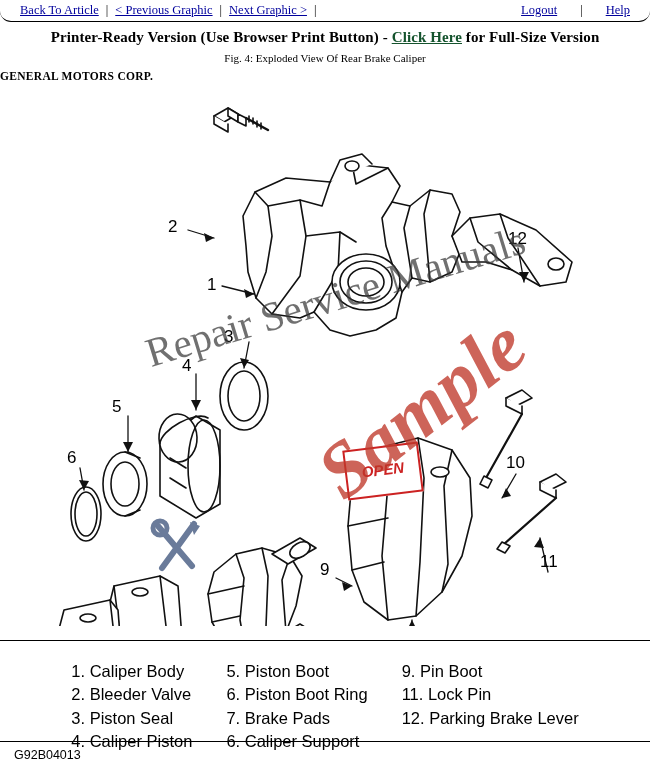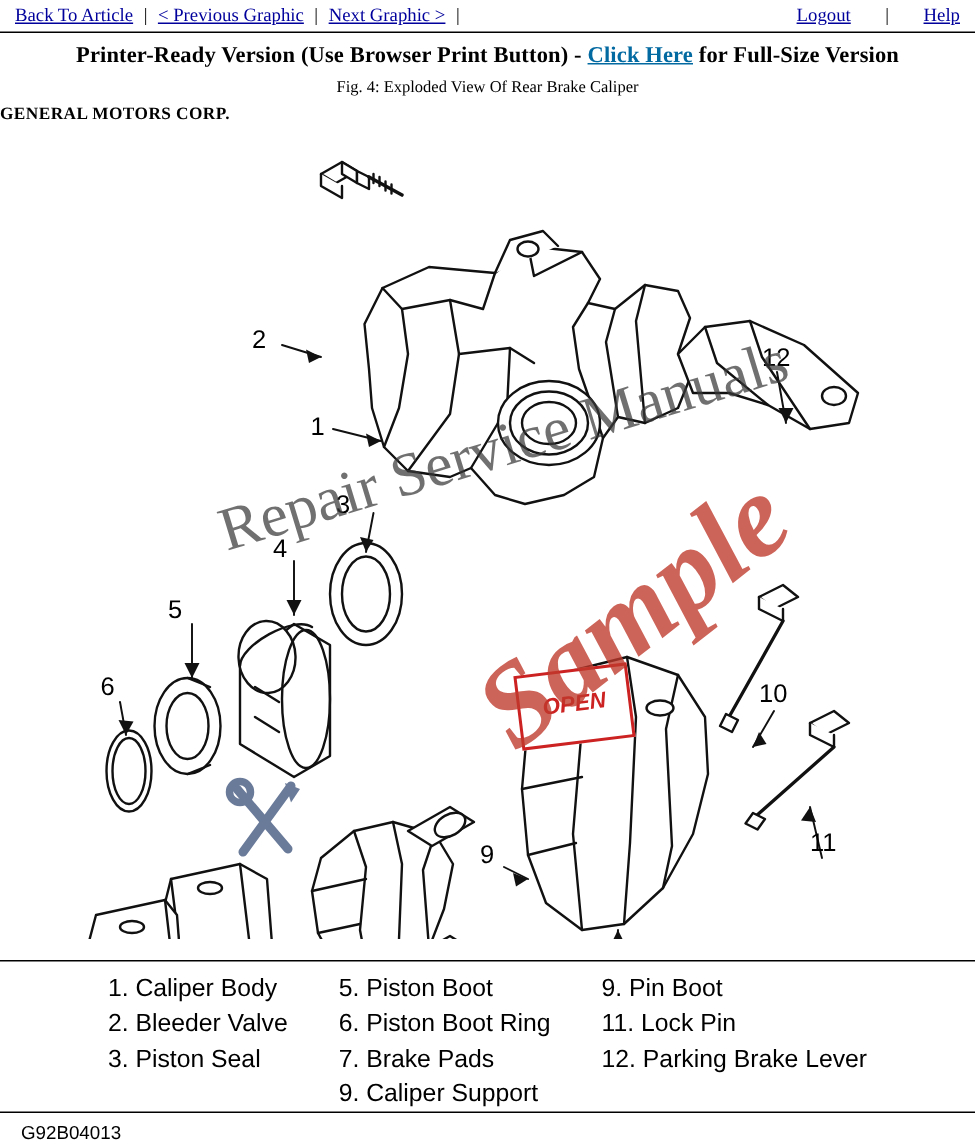--- a/index.html
+++ b/index.html
@@ -12,24 +12,25 @@
     position:relative;
   }
   .page{position:relative;width:650px;height:764px;}
 
   
   .navbar{
     height:22px;
     border-bottom:1px solid #000;
     display:flex;
     align-items:center;
-    padding:0 10px;
+    padding:0 20px;
     font-family:"Liberation Serif", serif;
     font-size:12.5px;
     box-sizing:border-box;
+    border-radius:11px;
   }
   .nav-left{display:flex;align-items:center;gap:0;}
   .nav-right{margin-left:auto;display:flex;align-items:center;gap:17px;}
   .nav-link{
     color:#00009c;
     text-decoration:underline;
     cursor:pointer;
     white-space:nowrap;
   }
   .nav-sep{
@@ -40,21 +41,21 @@
 
   
   .printer-line{
     text-align:center;
     font-weight:bold;
     font-size:15px;
     margin-top:7px;
     letter-spacing:.1px;
   }
   .printer-line a{
-    color:#0369a1;
+    color:#14532d;
     text-decoration:underline;
     cursor:pointer;
   }
   .fig-line{
     text-align:center;
     font-weight:normal;
     font-size:11px;
     margin-top:6px;
   }
   .corp-line{
@@ -132,21 +133,21 @@
     left:148px;top:430px;
     pointer-events:none;
   }
 
   
   .legend{
     position:absolute;
     left:0;top:640px;
     width:650px;
     border-top:1px solid #000;
-    padding-top:7px;
+    padding-top:19px;
     box-sizing:border-box;
   }
   .legend-cols{
     display:flex;
     justify-content:center;
     gap:34px;
     font-family:"Liberation Sans", sans-serif;
     font-size:16.5px;
     line-height:1.42;
   }
@@ -434,26 +435,27 @@
       <span>Sample</span>
     </div>
   </div>
 
   <div class="legend">
     <div class="legend-cols">
       <div class="legend-col">
         <div>1. Caliper Body</div>
         <div>2. Bleeder Valve</div>
         <div>3. Piston Seal</div>
+        <div>4. Caliper Piston</div>
       </div>
       <div class="legend-col">
         <div>5. Piston Boot</div>
         <div>6. Piston Boot Ring</div>
         <div>7. Brake Pads</div>
-        <div>9. Caliper Support</div>
+        <div>6. Caliper Support</div>
       </div>
       <div class="legend-col">
         <div>9. Pin Boot</div>
         <div>11. Lock Pin</div>
         <div>12. Parking Brake Lever</div>
       </div>
     </div>
   </div>
 
   <div class="footer">

